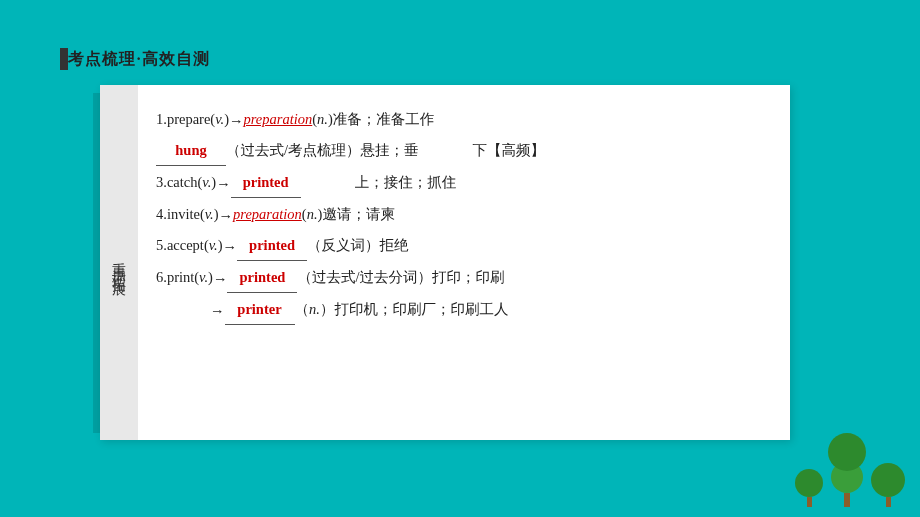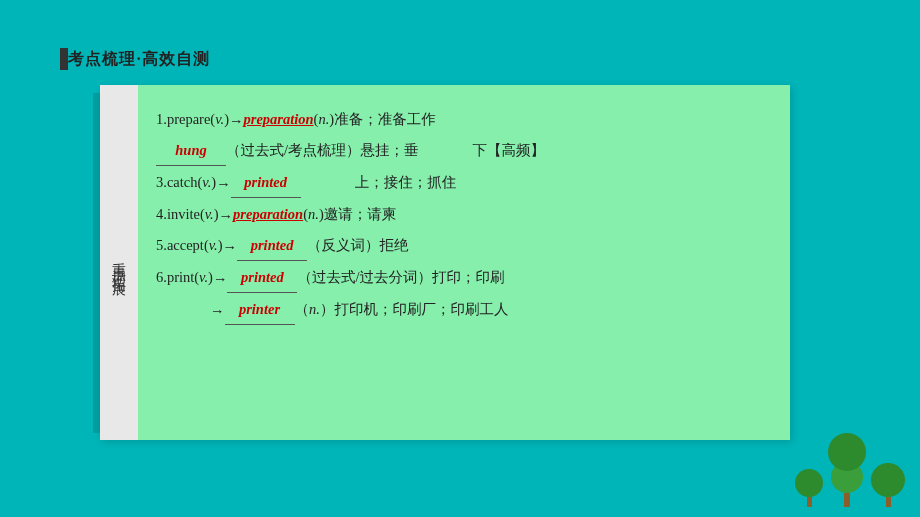--- a/index.html
+++ b/index.html
@@ -34,21 +34,21 @@
       letter-spacing: 1px;
     }
 
     
     .content-card {
       position: absolute;
       top: 85px;
       left: 100px;
       width: 690px;
       height: 355px;
-      background: #86efac;
+      background: #ffffff;
       box-shadow: 2px 2px 8px rgba(0,0,0,0.15);
       display: flex;
       flex-direction: row;
     }
 
     
     .left-label {
       width: 38px;
       background: #e8e8e8;
       display: flex;
@@ -75,34 +75,33 @@
 
     .content-row {
       display: flex;
       flex-wrap: wrap;
       align-items: baseline;
       margin-bottom: 2px;
     }
 
     .red-text {
       color: #cc0000;
-      font-weight: bold;
+      font-weight: normal;
       text-decoration: underline;
       font-style: italic;
       text-align: right;
     }
 
     .blank-underline {
       display: inline-block;
       min-width: 70px;
       border-bottom: 1.5px solid #555;
       text-align: center;
       color: #cc0000;
       font-weight: bold;
-      font-style: italic;
     }
 
     .indent-line {
       padding-left: 54px;
       display: block;
     }
 
     
     .tree-container {
       position: absolute;

